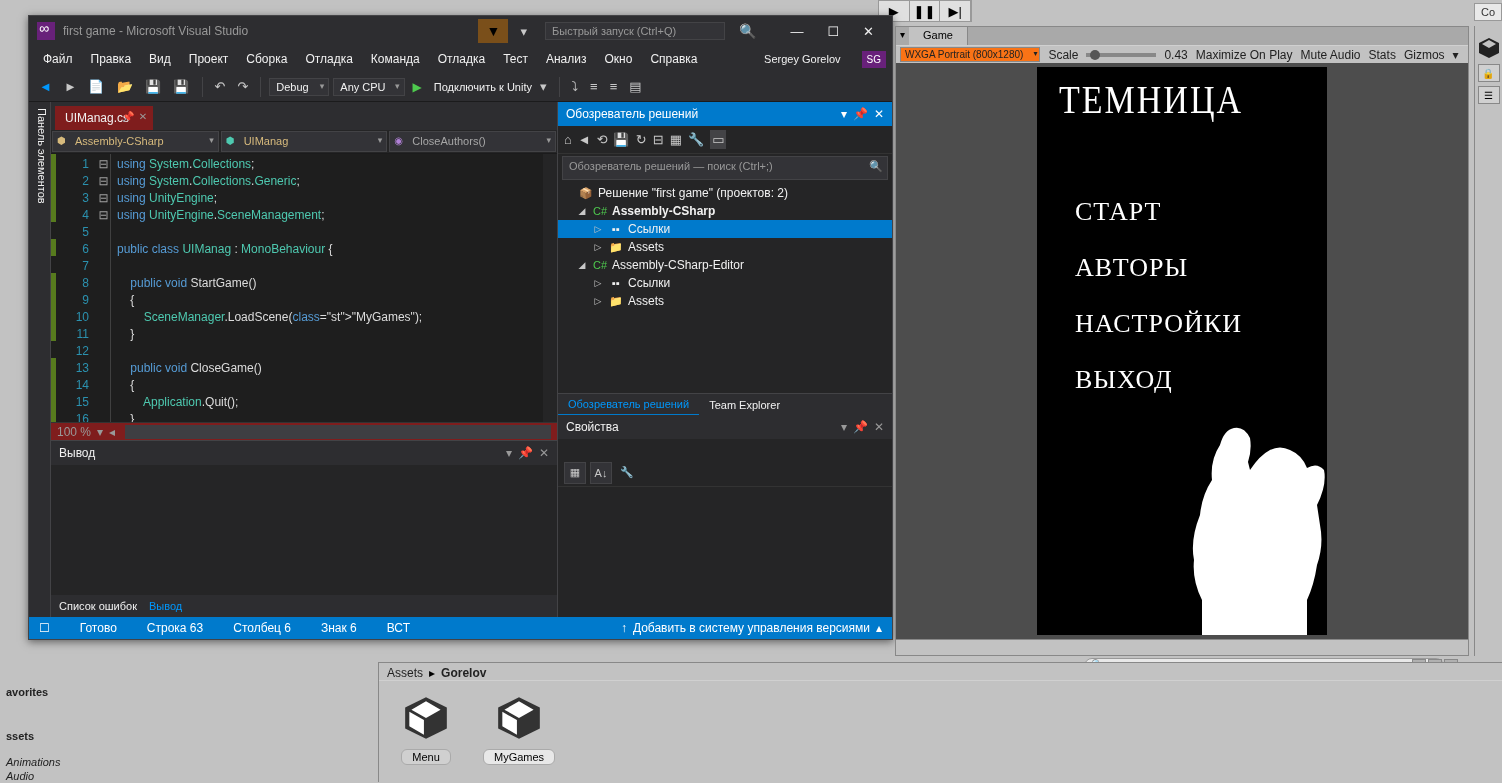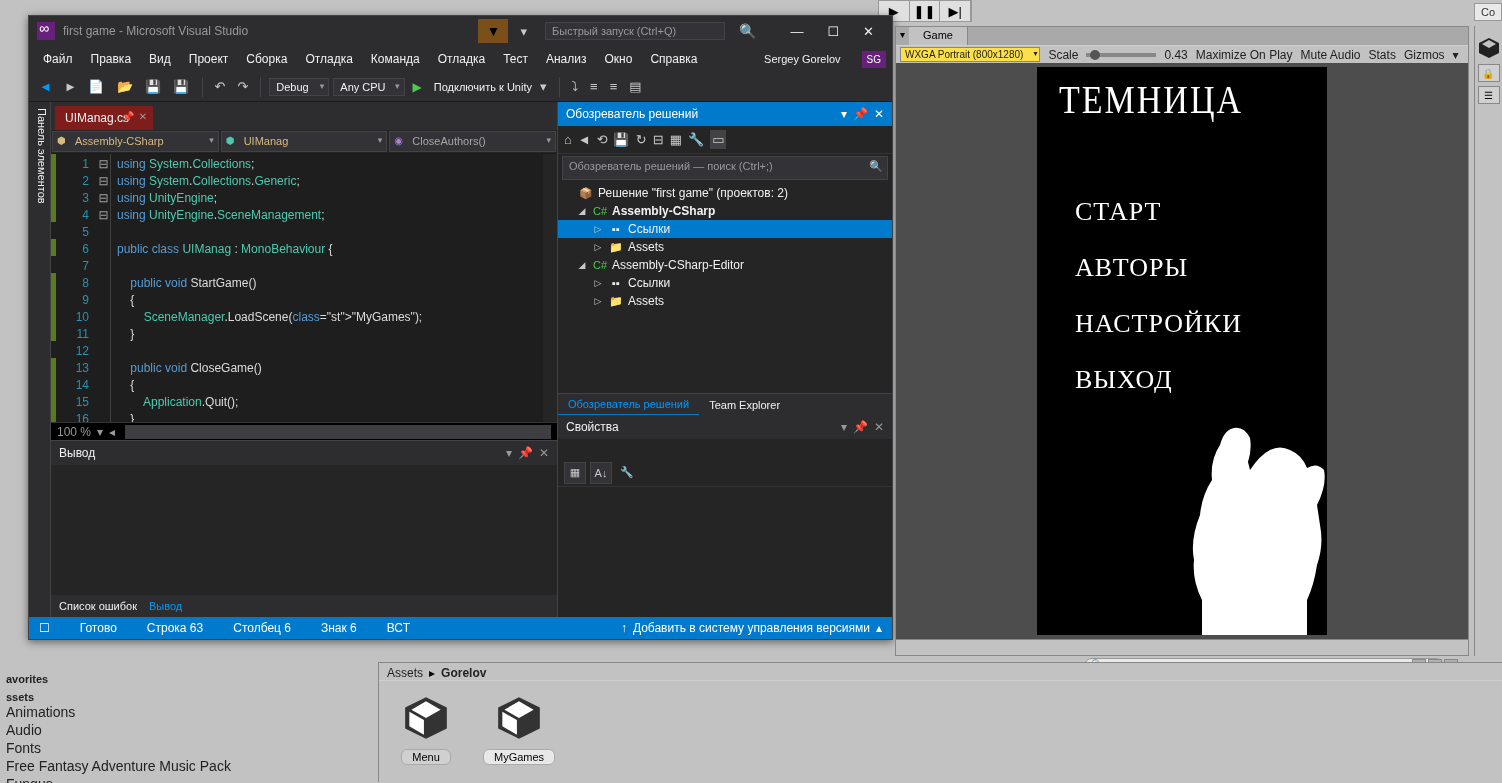--- a/index.html
+++ b/index.html
@@ -51,21 +51,21 @@
 .fold { width:14px; background:#1e1e1e; color:#a0a0a0; font-family:Consolas,monospace; font-size:10px; line-height:17px; padding-top:2px; border-right:1px solid #404040; }
 .fold span { display:block; text-align:center; }
 .markers { width:6px; background:#1e1e1e; }
 .markers .mk { display:block; height:17px; }
 .markers .mk.y { background:#577b1e; width:5px; }
 .code { flex:1; font-family:Consolas,monospace; font-size:13px; line-height:17px; color:#dcdcdc; padding:2px 0 2px 6px; white-space:pre; }
 .kw { color:#569cd6; }
 .tp { color:#4ec9b0; }
 .overview { width:14px; background:#252526; position:relative; }
 
-.zoom-bar { height:18px; background:#000000; display:flex; align-items:center; padding:0 6px; color:#999; font-size:11px; border-top:1px solid #333; }
+.zoom-bar { height:18px; background:#7f1d1d; display:flex; align-items:center; padding:0 6px; color:#999; font-size:11px; border-top:1px solid #333; }
 .zoom-bar .scrollthumb { flex:1; height:14px; margin-left:10px; background:#3e3e42; }
 .output-panel { background:#252526; border-top:1px solid #434346; display:flex; flex-direction:column; }
 .output-title { height:24px; background:#2d2d30; color:#f1f1f1; padding:4px 8px; display:flex; align-items:center; font-size:11px; }
 .output-title .right { margin-left:auto; display:flex; gap:6px; color:#999; }
 .output-body { height:130px; background:#252526; }
 .output-tabs { height:22px; background:#2d2d30; display:flex; align-items:center; gap:12px; padding:0 8px; }
 .output-tabs .ot { color:#f1f1f1; font-size:11px; cursor:pointer; }
 .output-tabs .ot.active { color:#0097fb; }
 
 
@@ -99,39 +99,39 @@
 
 
 .unity-top { position:absolute; left:878px; top:0; width:94px; height:22px; background:#e0e0e0; border:1px solid #999; display:flex; }
 .unity-top span { flex:1; text-align:center; font-size:13px; cursor:pointer; border-right:1px solid #999; display:flex; align-items:center; justify-content:center; }
 .unity-co { position:absolute; right:0; top:3px; font-size:11px; color:#333; background:#e9e9e9; border:1px solid #999; border-radius:0; padding:2px 6px; }
 
 .game-panel { position:absolute; left:895px; top:26px; width:574px; height:630px; background:#c2c2c2; border:1px solid #888; display:flex; flex-direction:column; }
 .game-tab { height:18px; background:#a9a9a9; display:flex; }
 .game-tab .gt { background:#c2c2c2; padding:2px 14px; font-size:11px; border-right:1px solid #888; }
 .game-tb { height:18px; background:#c2c2c2; display:flex; align-items:center; padding:0 4px; gap:8px; border-top:1px solid #d0d0d0; font-size:10px; color:#222; }
-.game-tb .dd { background:#fde047; border:1px solid #888; padding:1px 16px 1px 4px; font-size:10px; position:relative; }
+.game-tb .dd { background:#f97316; border:1px solid #888; padding:1px 16px 1px 4px; font-size:10px; position:relative; }
 .game-tb .dd::after { content:"▾"; position:absolute; right:2px; font-size:8px; }
 .game-tb .slider { width:70px; height:4px; background:#888; position:relative; }
 .game-tb .slider::after { content:""; position:absolute; left:4px; top:-3px; width:10px; height:10px; border-radius:50%; background:#555; }
 .game-view { flex:1; background:#4d4d4d; display:flex; justify-content:center; position:relative; }
 .game-black { width:290px; background:#000; position:relative; margin-top:4px; margin-bottom:4px; }
 .game-title { color:#fff; font-family:Impact,fantasy; font-size:34px; letter-spacing:2px; position:absolute; top:14px; left:22px; transform:scaleY(1.2); }
 .game-menu { position:absolute; top:130px; left:38px; display:flex; flex-direction:column; gap:26px; }
 .game-menu div { color:#fff; font-family:Impact,fantasy; font-size:26px; letter-spacing:1px; cursor:pointer; }
 .silhouette { position:absolute; bottom:0; right:0; width:175px; height:235px; }
 .game-scroll { height:16px; background:#c2c2c2; position:relative; border-top:1px solid #888; }
 .unity-right-strip { position:absolute; right:0; top:26px; width:28px; height:630px; background:#c2c2c2; border-left:1px solid #888; display:flex; flex-direction:column; align-items:center; padding-top:6px; gap:4px; }
 .unity-right-strip .ubtn { width:22px; height:18px; border:1px solid #888; background:#d0d0d0; font-size:10px; display:flex; align-items:center; justify-content:center; }
 .unity-logo-r { width:24px; height:24px; margin-top:4px; }
 
 
 .assets-sidebar { position:absolute; left:0; top:669px; width:378px; height:114px; background:#c2c2c2; padding:4px 6px; font-size:12px; color:#222; }
-.assets-sidebar .hdr { font-weight:bold; margin:0 0; font-size:11px; }
-.assets-sidebar .itm { font-size:14px; padding:1px 0; cursor:pointer; }
+.assets-sidebar .hdr { font-weight:bold; margin:13px 0; font-size:11px; }
+.assets-sidebar .itm { font-size:11px; padding:1px 0; cursor:pointer;font-style:italic; }
 
 .scenes-panel { position:absolute; left:378px; top:662px; width:1124px; height:120px; background:#c2c2c2; border-top:1px solid #888; border-left:1px solid #888; }
 .scenes-header { height:18px; background:#c2c2c2; padding:3px 8px; font-size:11px; display:flex; gap:6px; border-bottom:1px solid #d0d0d0; }
 .scenes-header .crumb { color:#222; }
 .scenes-header .bold { font-weight:bold; }
 .scenes-body { display:flex; gap:30px; padding:10px 20px; }
 .scene-item { display:flex; flex-direction:column; align-items:center; gap:4px; cursor:pointer; }
 .scene-item .thumb { width:54px; height:54px; display:flex; align-items:center; justify-content:center; }
 .scene-item .lbl { font-size:11px; background:#e8e8e8; border:1px solid #aaa; border-radius:6px; padding:1px 10px; }
 .scene-item .lbl.sel { background:#d0d0d0; }

